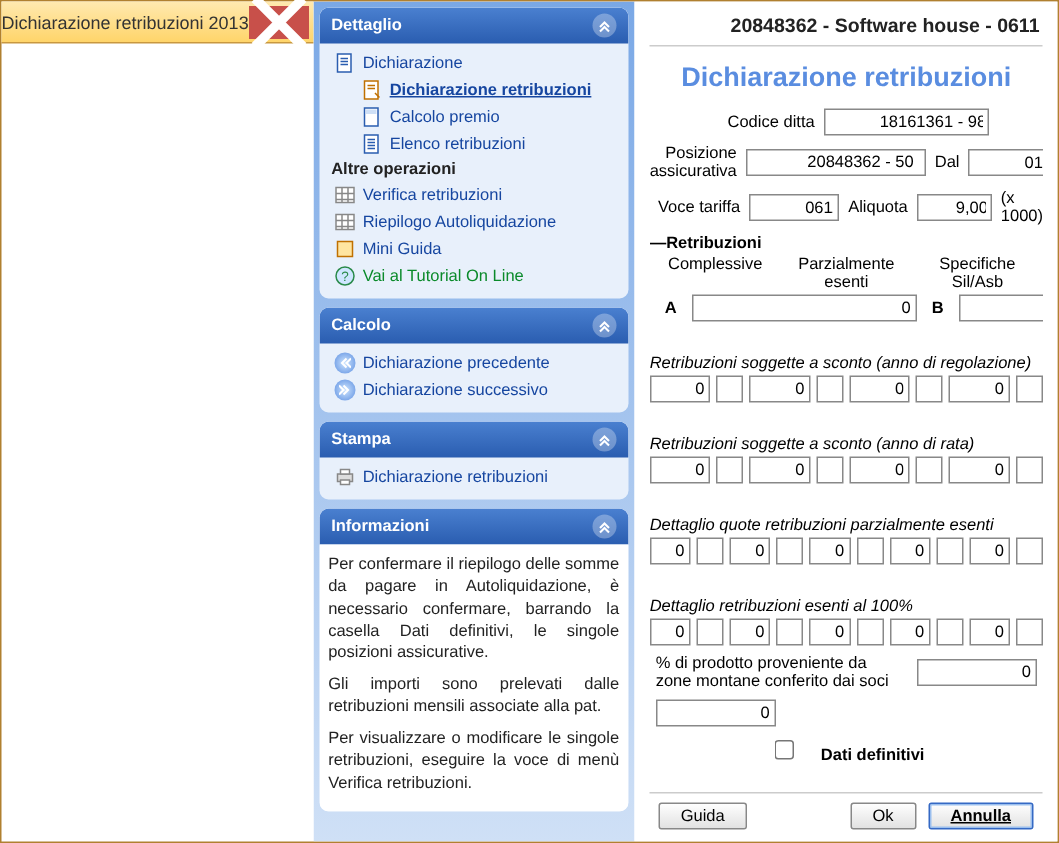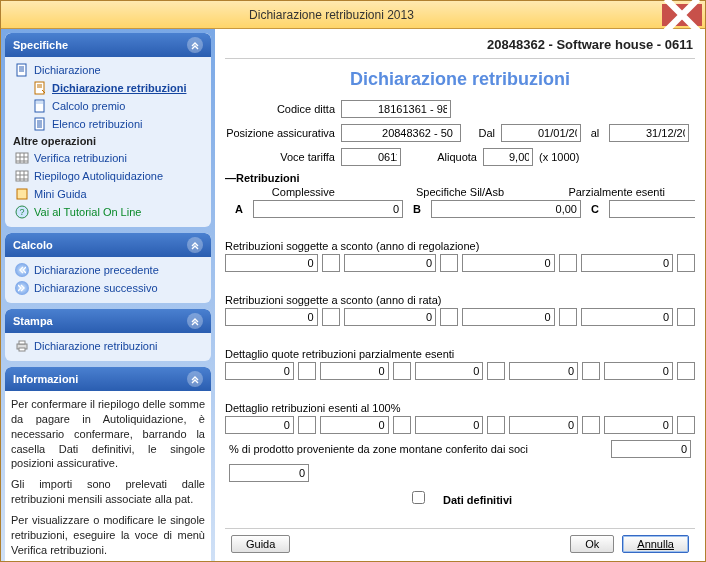--- a/index.html
+++ b/index.html
@@ -1,17 +1,17 @@
 <!DOCTYPE html>
 <html><head>
 <meta charset="utf-8">
 <style>
   * { box-sizing: border-box; }
   body { margin: 0; font-family: Tahoma, Arial, sans-serif; font-size: 11px; background: #f0f0f0; }
-  .window { width: 706px; height: 562px; border: 1px solid #b08030; background: #fff; display: flex; flex-direction: column; }
+  .window { width: 706px; height: 562px; border: 1px solid #b08030; background: #fff; display: flex; }
   .titlebar { height: 28px; background: linear-gradient(#ffe9b0,#ffd56a); display: flex; align-items: center; border-bottom: 1px solid #c89840; }
   .titlebar .title { flex: 1; text-align: center; font-size: 12px; color: #333; }
   .titlebar .close { width: 40px; height: 22px; background: #c8504a; color: #fff; display: flex; align-items: center; justify-content: center; margin-right: 3px; font-size: 13px; cursor: pointer; }
   .body { flex: 1; display: flex; overflow: hidden; }
   .sidebar { width: 214px; background: linear-gradient(#7aa8e6,#cfe0f6); padding: 4px; overflow-y: auto; }
   .panel { background: #e8f0fb; border-radius: 6px; margin-bottom: 6px; overflow: hidden; }
   .panel-header { background: linear-gradient(#4a80d0,#2a5db0); color: #fff; font-weight: bold; padding: 4px 8px; display: flex; justify-content: space-between; align-items: center; border-radius: 6px 6px 0 0; font-size: 11px; }
   .chev-circle { width: 16px; height: 16px; border-radius: 50%; background: rgba(255,255,255,0.3); display: flex; align-items: center; justify-content: center; }
   .chev-circle svg { width: 10px; height: 10px; }
   .panel-body { padding: 4px 6px 6px 6px; }
@@ -33,51 +33,51 @@
   .lbl110 { width: 110px; text-align: right; }
   .txt { border: 1px solid #888; padding: 1px 3px; font-size: 11px; height: 18px; background: #fff; }
   .txt.center { text-align: center; padding-left: 36px; }
   .txt.right { text-align: right; }
   .legend { font-weight: bold; margin: 4px 0 2px 0; }
   .abc-head { display: flex; margin-bottom: 2px; }
   .abc-head > div { flex: 1; text-align: center; }
   .abc-row { display: flex; gap: 10px; margin-bottom: 8px; padding-left:10px; }
   .abc-cell { flex: 1; display: flex; align-items: center; gap: 6px; }
   .abc-cell .letter { font-weight: bold; width: 12px; }
-  .section-label { margin: 22px 0 2px 0; }
+  .section-label { margin: 22px 0 2px 0; font-style: italic; }
   .multi-row { display: flex; gap: 4px; margin-bottom: 4px; }
   .multi-row input { flex: 1 1 0; min-width: 0; }
   .small-box { flex: 0 0 18px !important; }
   .pct-row { display: flex; align-items: center; margin: 6px 4px; gap: 8px; }
   .pct-row .plabel { flex: 1; }
   .chk-row { text-align: center; margin-top: 6px; }
   .chk-row label { font-weight: bold; padding-left: 12px; }
   .btnbar { display: flex; padding: 6px 6px 0 6px; gap: 8px; border-top: 1px solid #ccc; margin-top: 4px; }
   .btnbar .spacer { flex: 1; }
   .btn { border: 1px solid #888; background: linear-gradient(#fefefe,#e2e2e2); padding: 2px 14px; font-size: 11px; cursor: pointer; border-radius: 2px; }
-  .btn.primary { border: 1px solid #3569c4; box-shadow: inset 0 0 0 1px #9bbfee; text-decoration: underline; }
+  .btn.primary { border: 1px solid #3569c4; box-shadow: inset 0 0 0 1px #9bbfee; text-decoration: underline; font-weight: bold; }
 </style>
 </head>
 <body>
 
 <div class="window">
   <div class="titlebar">
     <div class="title">Dichiarazione retribuzioni 2013</div>
     <div class="close">
       <svg viewBox="0 0 10 10">
           <path d="M1 1 L9 9 M9 1 L1 9" stroke="#fff" stroke-width="1.6"></path>
         </svg>
     </div>
   </div>
   <div class="body">
     <div class="sidebar">
 
       <div class="panel">
         <div class="panel-header">
-          <span>Specifiche</span>
+          <span>Dettaglio</span>
           <span class="chev-circle">
               <svg viewBox="0 0 10 10">
                 <path d="M2 6 L5 3 L8 6 M2 9 L5 6 L8 9" stroke="#fff" fill="none" stroke-width="1.4"></path>
               </svg>
             </span>
         </div>
         <div class="panel-body">
           <div class="nav-item">
             <svg class="icon16" viewBox="0 0 14 14">
                 <rect x="2" y="1" width="9" height="12" fill="#fff" stroke="#2a5db0"></rect>
@@ -228,22 +228,22 @@
           <div class="lbl110">Voce tariffa</div>
           <input class="txt center" style="width: 60px;" value="0611">
           <div style="width:70px;text-align:right">Aliquota</div>
           <input class="txt right" style="width: 50px; padding-left: 25px;" value="9,00">
           <div>(x 1000)</div>
         </div>
 
         <div class="legend">—Retribuzioni</div>
         <div class="abc-head">
           <div>Complessive</div>
+          <div>Parzialmente esenti</div>
           <div>Specifiche Sil/Asb</div>
-          <div>Parzialmente esenti</div>
         </div>
         <div class="abc-row">
           <div class="abc-cell">
               <span class="letter">A</span>
               <input class="txt right" style="flex: 1 1 0%;" value="0">
             </div>
           <div class="abc-cell">
               <span class="letter">B</span>
               <input class="txt right" style="flex: 1 1 0%;" value="0,00">
             </div>

